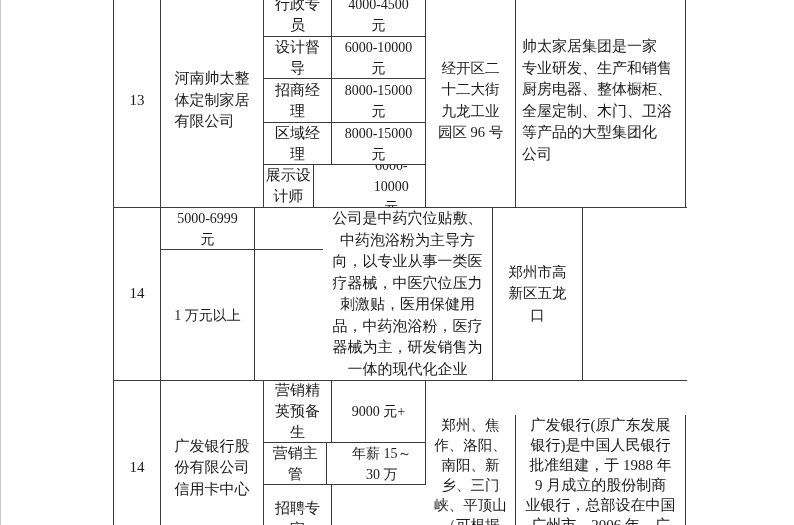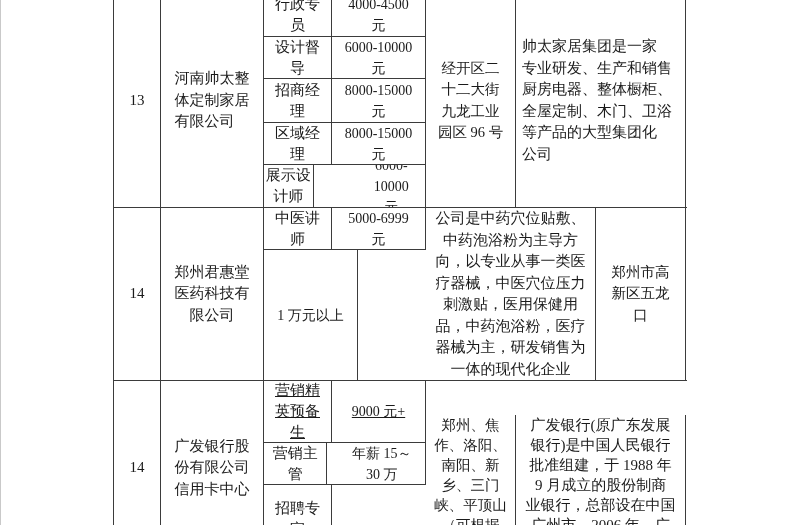--- a/index.html
+++ b/index.html
@@ -32,21 +32,21 @@
   .desc.align-left{justify-content:flex-start;padding-left:6px;}
   .lh20{line-height:20px;margin-top:34px;}
   
   .r0 .sub:nth-child(1){height:43px;}
   .r0 .sub:nth-child(2){height:42px;}
   .r0 .sub:nth-child(3){height:44px;}
   .r0 .sub:nth-child(4){height:42px;justify-content:flex-end;}
   .r0 .sub:nth-child(5){height:42px;gap:44px;}
   .r1 .sub:nth-child(1){height:42px;}
   .r1 .sub:nth-child(2){height:127px;}
-  .r2 .sub:nth-child(1){height:62px;text-decoration:underline;}
+  .r2 .sub:nth-child(1){height:62px;}
   .r2 .sub:nth-child(2){height:42px;gap:11px;}
   .r2 .sub:nth-child(3){height:38px;font-family:Liberation Mono, monospace;}
 </style>
 </head>
 <body>
 
 <div class="screen">
   <div class="edge-line"></div>
 
   <div class="tbl">
@@ -95,27 +95,22 @@
       <div class="cell desc align-left">帅太家居集团是一家
 专业研发、生产和销售
 厨房电器、整体橱柜、
 全屋定制、木门、卫浴
 等产品的大型集团化
 公司</div>
     </div>
 
     <div class="row r1">
       <div class="cell num">14</div>
-      <div class="cell co">郑州君惠堂
-医药科技有
-限公司</div>
       <div class="grp">
         <div class="sub">
-          <div class="cell pos">中医讲
-师</div>
           <div class="cell sal">5000-6999
 元</div>
         </div>
         <div class="sub">
           <div class="cell sal">1 万元以上</div>
         </div>
       </div>
       <div class="cell desc">公司是中药穴位贴敷、
 中药泡浴粉为主导方
 向，以专业从事一类医

